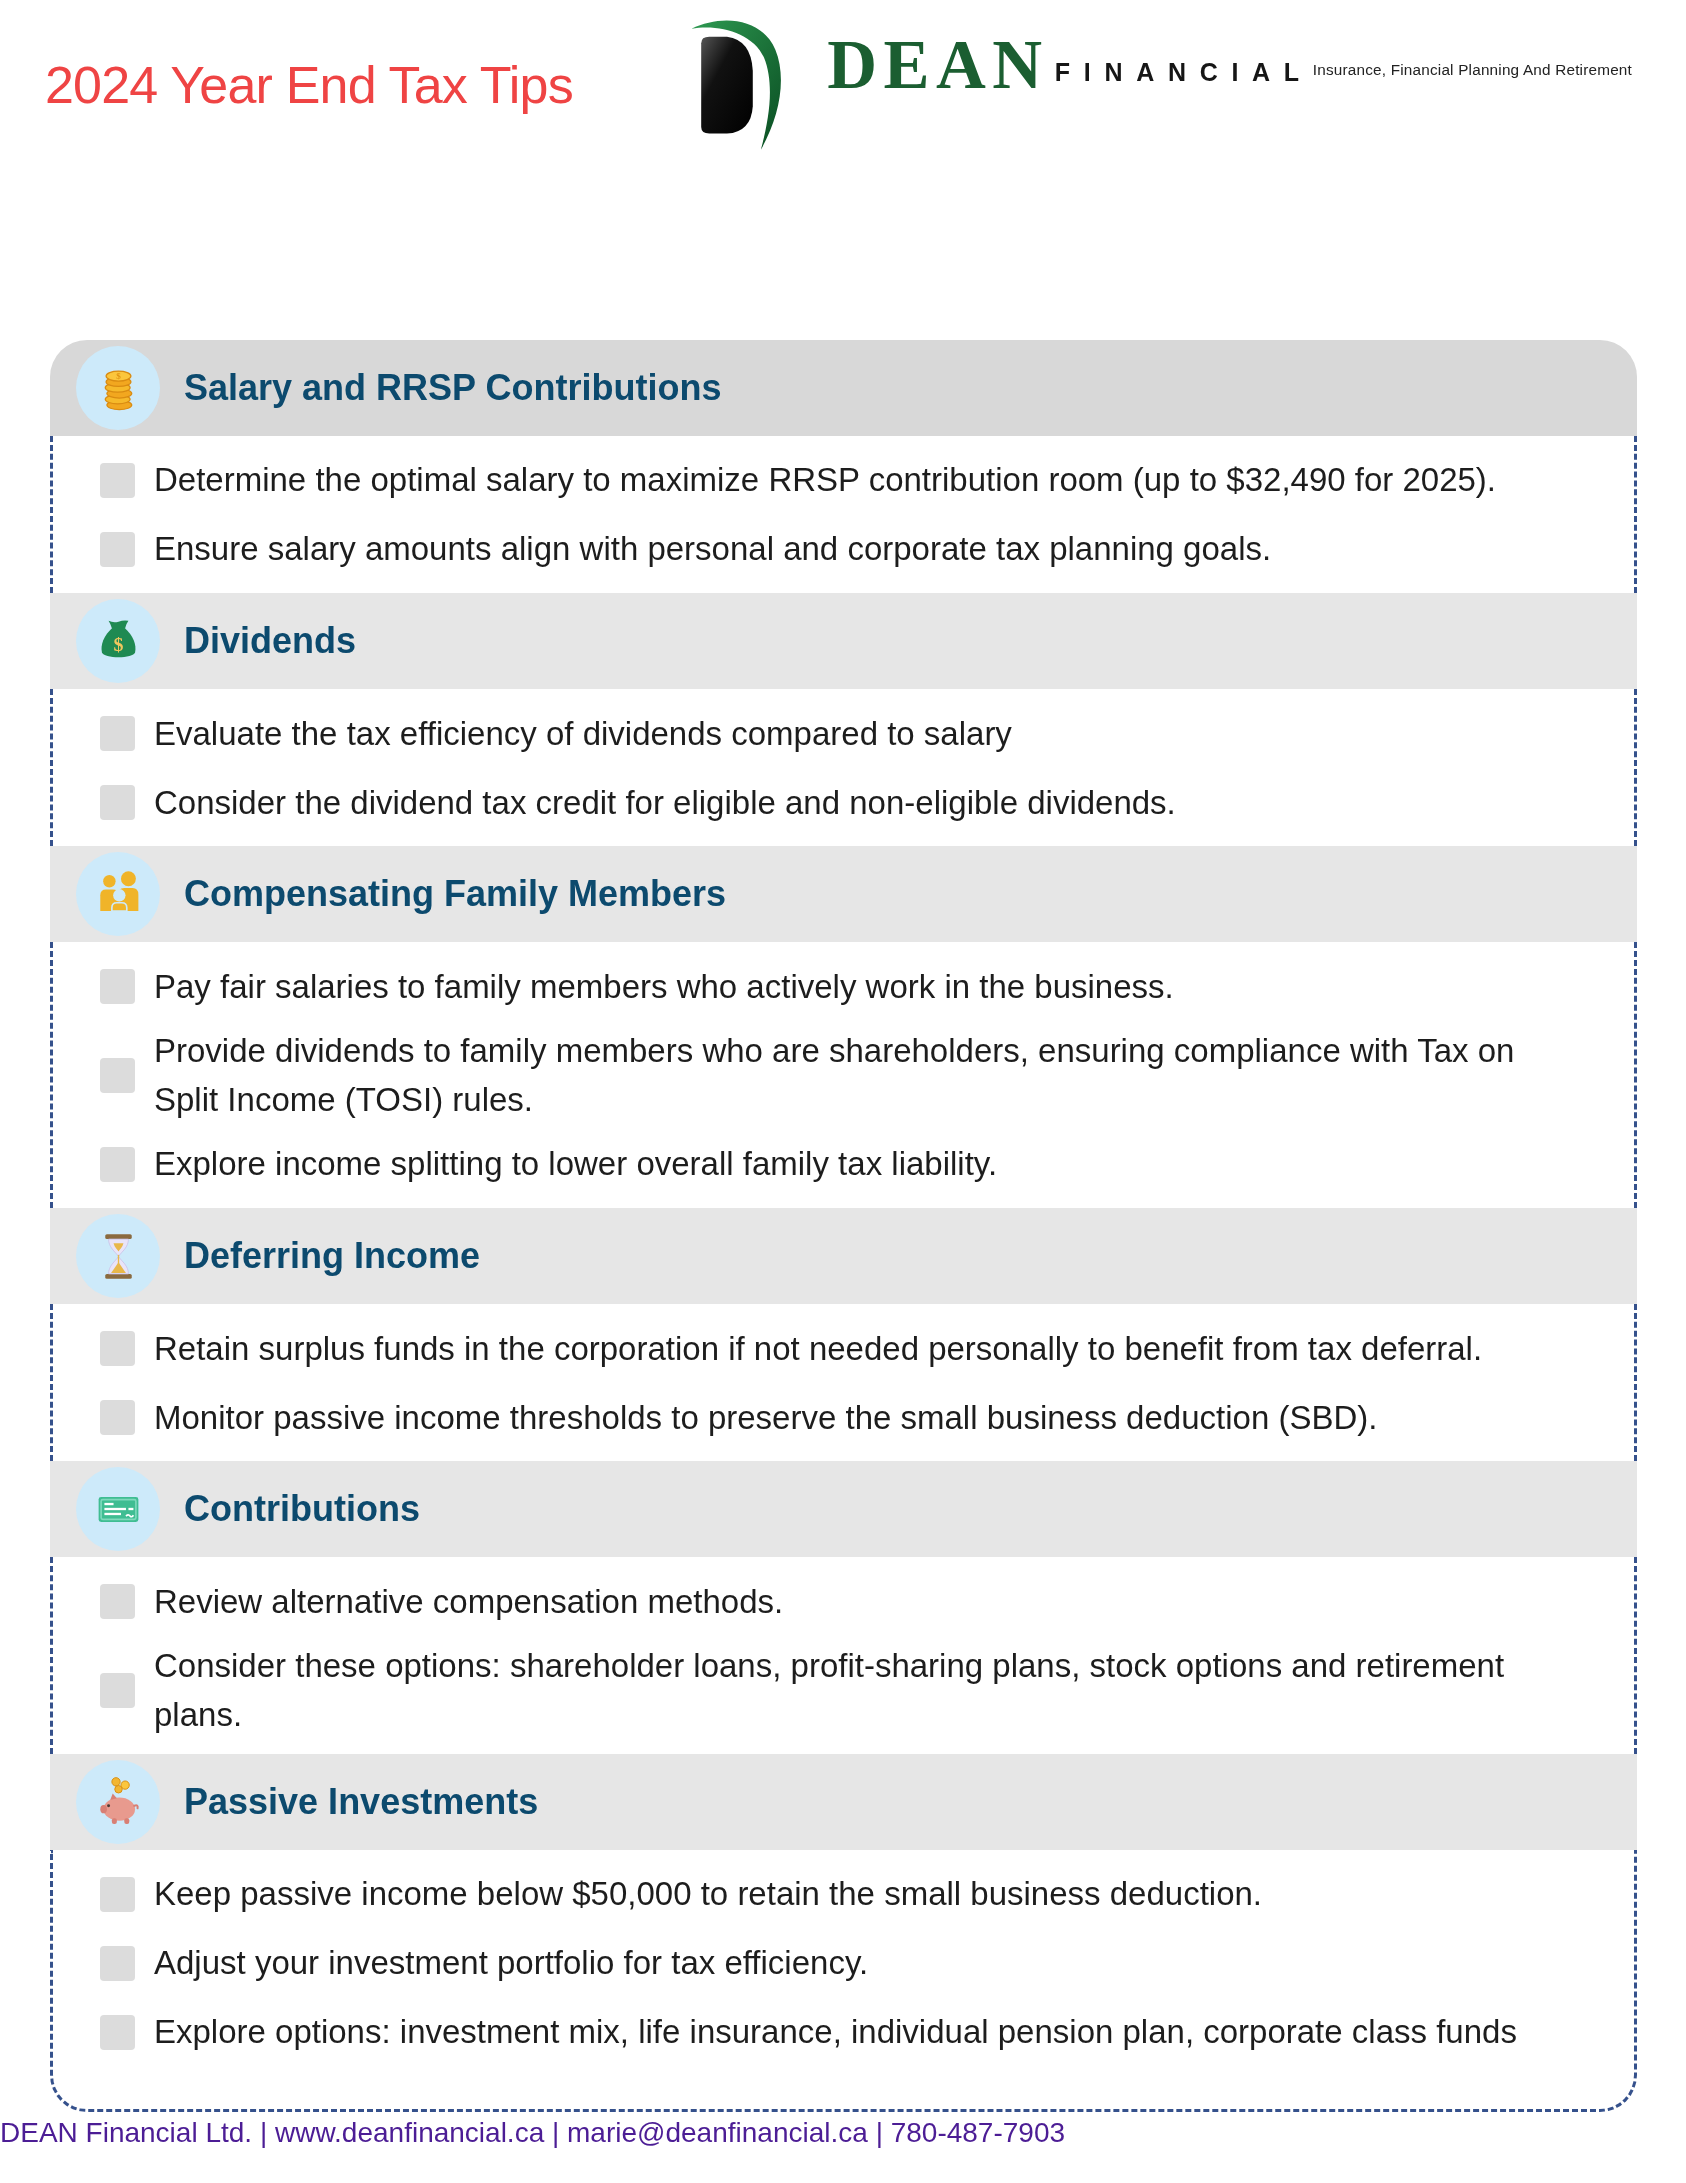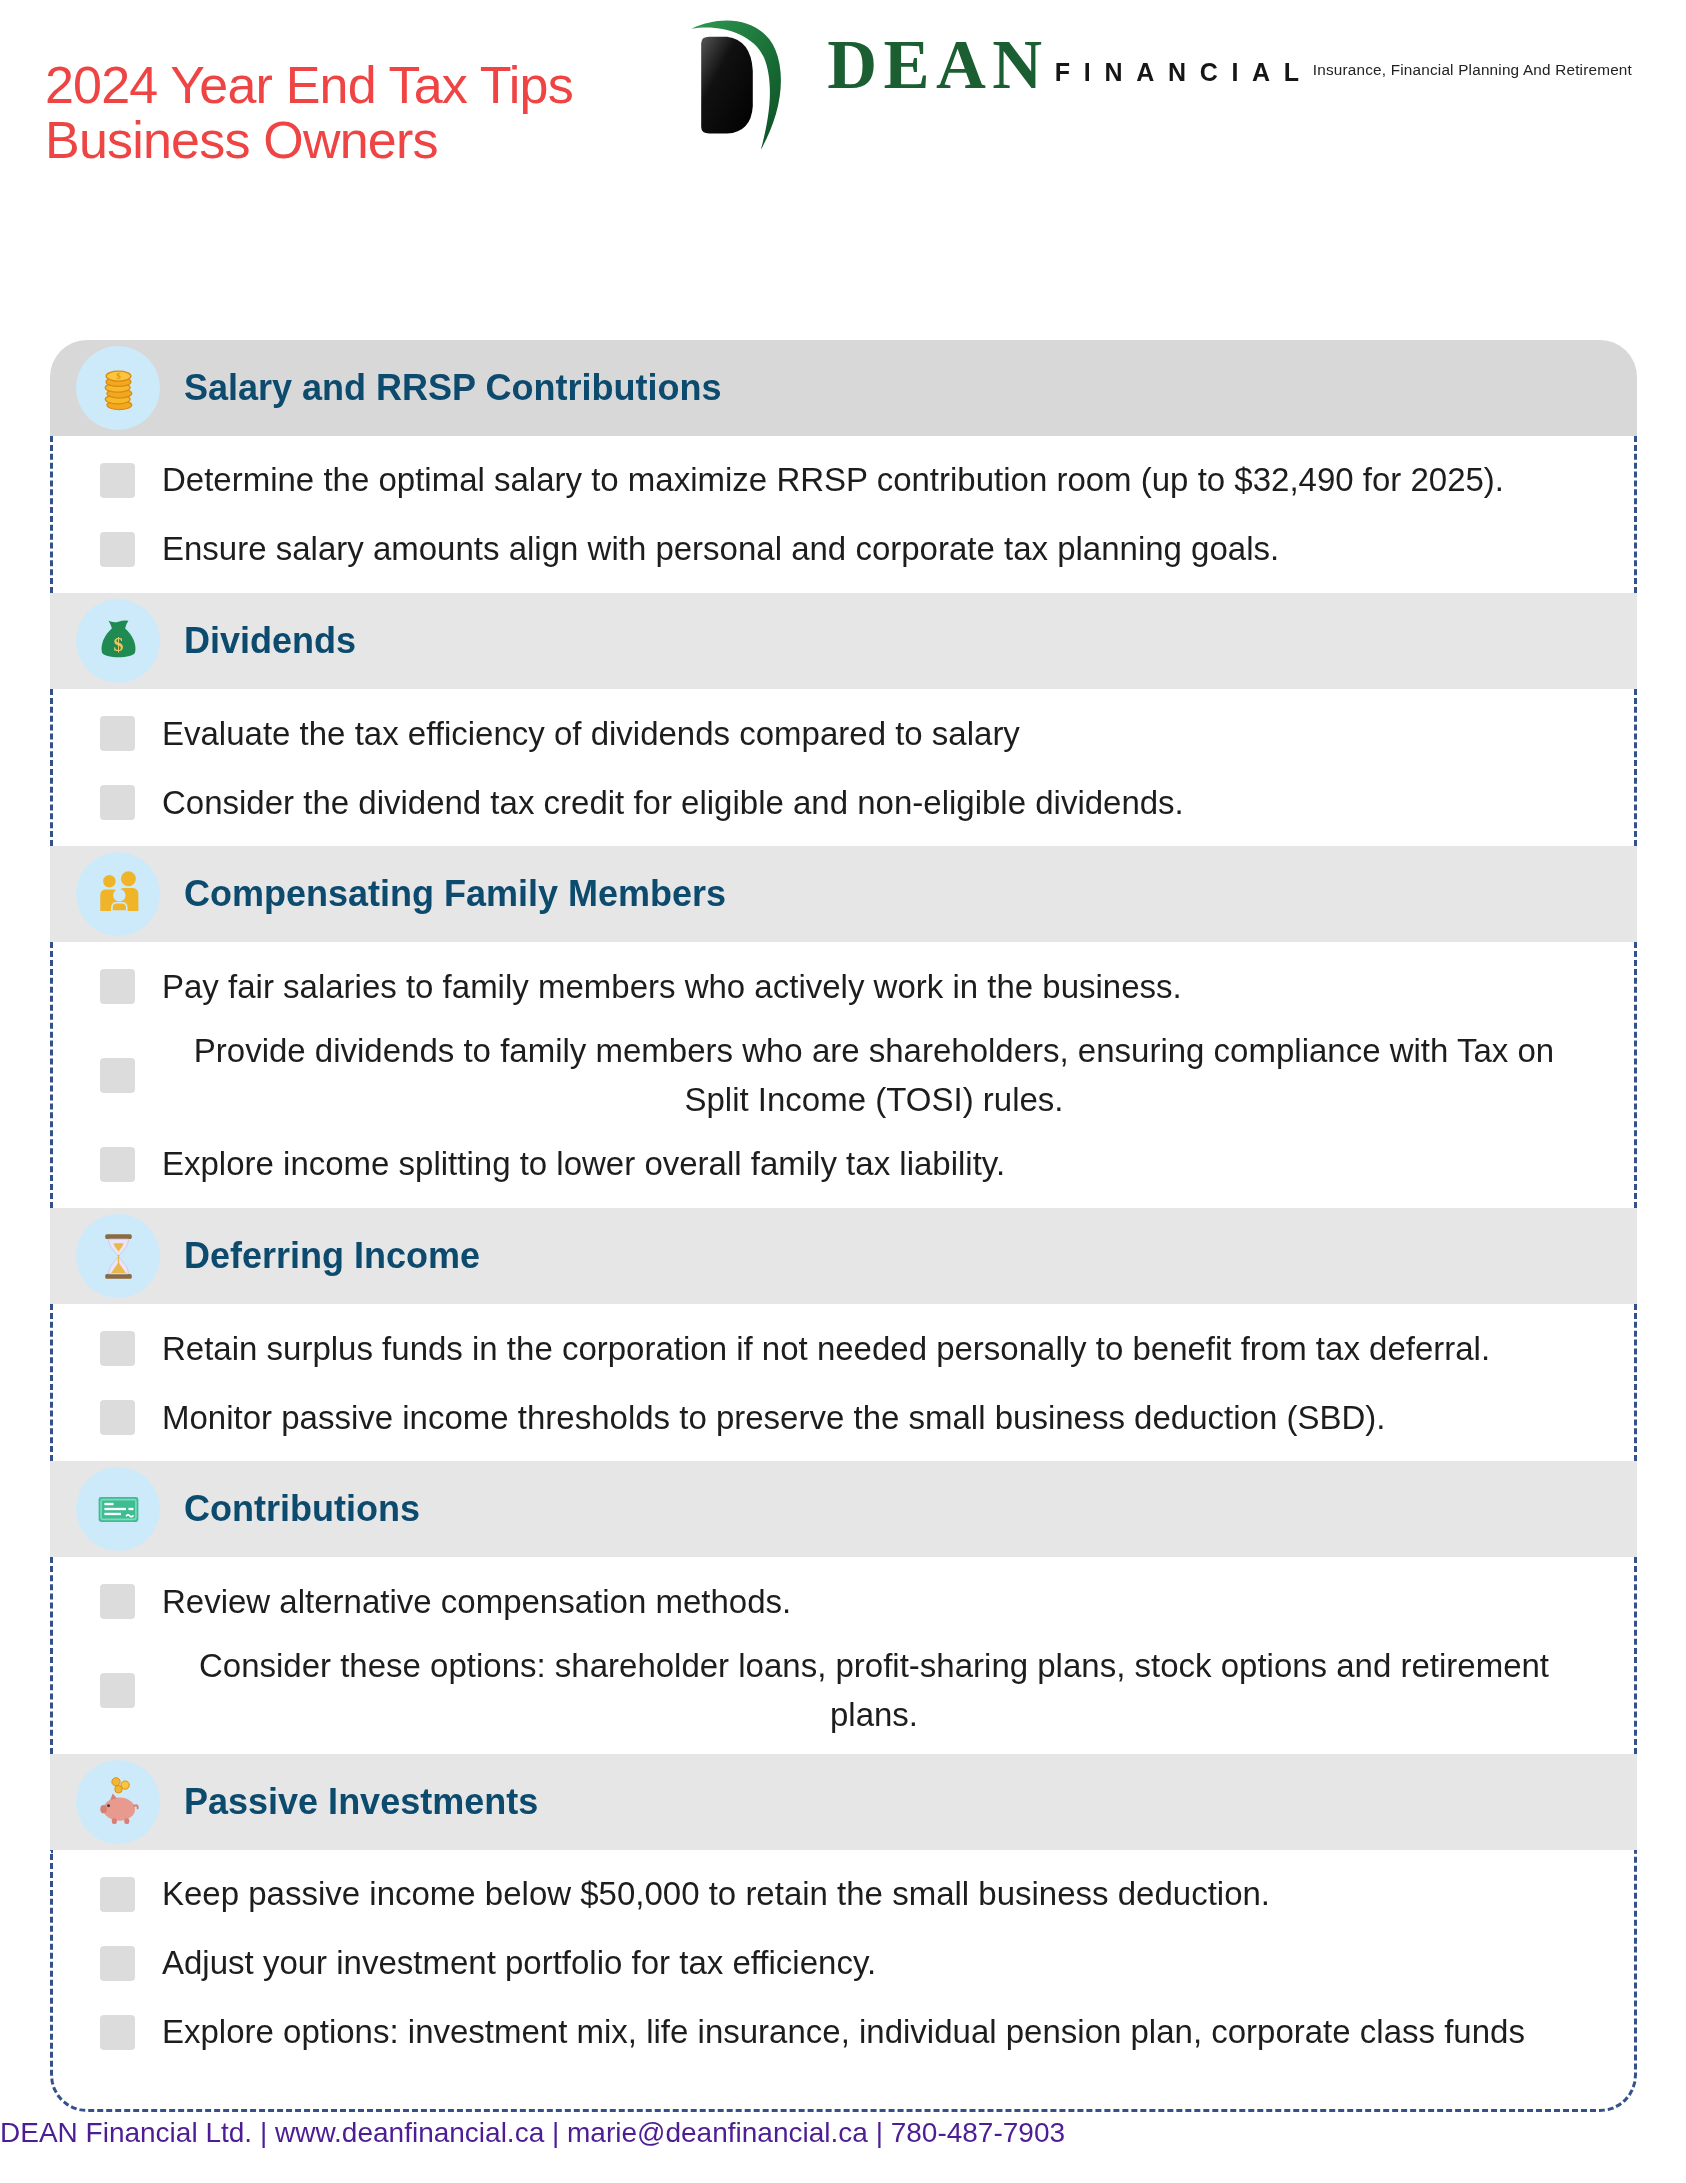--- a/index.html
+++ b/index.html
@@ -76,22 +76,22 @@
     border-left:3.2px dashed var(--board-border);
     border-right:3.2px dashed var(--board-border);
     padding:9.6px 0;
   }
   .items.last{
     border-bottom:3.2px dashed var(--board-border);
     border-radius:0 0 37px 37px;
     padding-bottom:42px;
   }
   .item{
-    display:flex;align-items:center;gap:27px;
-    padding:4.8px 48px 4.8px 47px;min-height:69px;text-align:center;
+    display:flex;align-items:center;gap:19px;
+    padding:4.8px 48px 4.8px 47px;min-height:69px;
   }
   .checkbox{
     width:35px;height:35px;border-radius:4px;
     background:var(--checkbox-bg);flex-shrink:0;
   }
   .item-text{
     font-size:33px;color:#1d1d1d;line-height:1.5;
   }
 
   
@@ -100,21 +100,20 @@
     text-align:left;font-size:28px;color:#4c1d95;
   }
 </style>
 </head>
 <body>
 
 <div class="page">
 
   <div class="page-title">
     <div>2024 Year End Tax Tips</div>
-    <div>Business Owners</div>
   </div>
 
   <div class="logo">
     <span class="logo-mark" id="logo-mark-slot"><svg viewBox="0 0 160 180">
           <defs>
             <linearGradient id="dgrn" x1="0" y1="0" x2="1" y2="1">
               <stop offset="0" stop-color="#2e9a52"></stop>
               <stop offset="1" stop-color="#0a4d22"></stop>
             </linearGradient>
             <linearGradient id="dblk" x1="0" y1="0" x2="1" y2="1">

